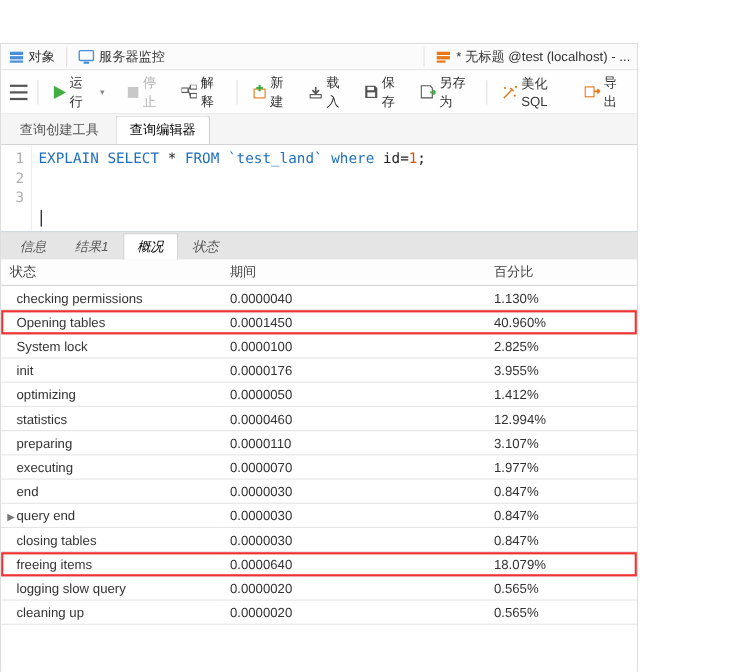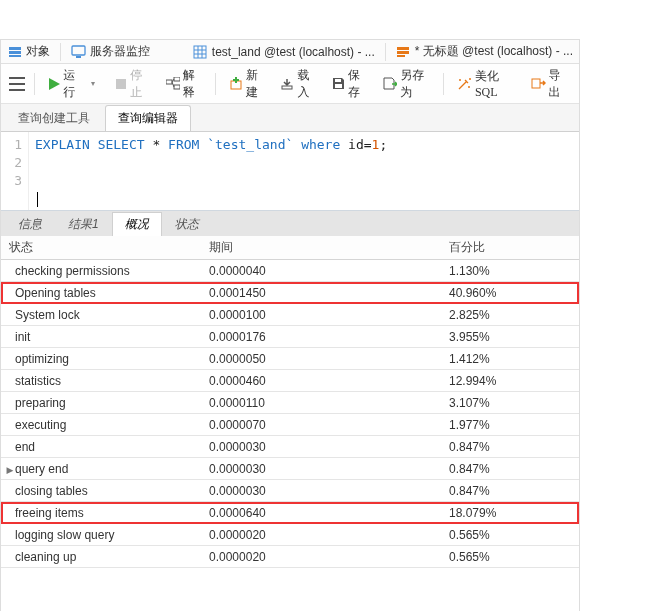--- a/index.html
+++ b/index.html
@@ -2,21 +2,21 @@
 <html><head>
 <meta charset="utf-8">
 <style>
   * { box-sizing: border-box; margin: 0; padding: 0; }
   body { font-family: "Microsoft YaHei", Tahoma, Arial, sans-serif; font-size: 12px; color: #333; background: #fff; width: 670px; }
   .top-strip { display: flex; align-items: center; height: 24px; background: #fbfbfb; border-bottom: 1px solid #e0e0e0; padding: 0 6px; gap: 10px;}
   .strip-item { display: flex; align-items: center; gap: 4px; color: #333; cursor: pointer;}
   .strip-sep { width:1px; height:18px; background:#e0e0e0;}
   .ico { width: 15px; height: 15px; display: inline-flex; align-items: center; justify-content: center; font-size: 12px;}
   .toolbar { display: flex; align-items: center; height: 40px; background:#fefefe; border-bottom: 1px solid #e3e3e3; padding: 0 6px; gap: 3px;}
-  .tb-btn { display:flex; align-items:center; gap:3px; padding: 4px 6px; border-radius: 2px; cursor:pointer;font-family:Liberation Serif, serif;}
+  .tb-btn { display:flex; align-items:center; gap:3px; padding: 4px 6px; border-radius: 2px; cursor:pointer;}
   .tb-sep {width:1px; height:22px; background:#e0e0e0; margin:0 4px;}
   .hamburger { width:22px; height:18px; display:flex; flex-direction:column; justify-content:space-between; padding:2px 2px; cursor:pointer;}
   .hamburger span {height:2px; background:#555; display:block;}
   .run { color: #2e7d32; font-weight:bold;}
   .stop { color:#b0b0b0;}
   .subtabs { display:flex; align-items:flex-end; height:28px; background:#f5f5f5; border-bottom:1px solid #d0d0d0; padding-left:4px;}
   .subtab { padding:4px 12px; border:1px solid transparent; border-bottom:none; color:#555; cursor:pointer; margin-right:2px;}
   .subtab.active { background:#fff; border-color:#d0d0d0; color:#000; border-top-left-radius:3px; border-top-right-radius:3px;}
   .editor { display:flex; background:#fff; height:78px; font-family: Consolas, monospace; font-size:13px;}
   .gutter { width:28px; background:#fff; border-right:1px solid #eee; text-align:right; padding:4px 6px 4px 0; color:#b0b0b0; line-height:18px;}
@@ -63,32 +63,20 @@
   <div class="strip-item">
     <span class="ico">
       <svg width="15" height="14">
             <rect x="1" y="1" width="13" height="9" rx="1" fill="none" stroke="#4a90d9" stroke-width="1.3"></rect>
             <rect x="5" y="11" width="5" height="2" fill="#4a90d9"></rect>
           </svg>
     </span>
     <span>服务器监控</span>
   </div>
   <div style="flex:1"></div>
-  <div class="strip-item">
-    <span class="ico">
-      <svg width="14" height="14">
-            <rect x="1" y="1" width="12" height="12" fill="none" stroke="#4a90d9"></rect>
-            <line x1="1" y1="5" x2="13" y2="5" stroke="#4a90d9"></line>
-            <line x1="1" y1="9" x2="13" y2="9" stroke="#4a90d9"></line>
-            <line x1="5" y1="1" x2="5" y2="13" stroke="#4a90d9"></line>
-            <line x1="9" y1="1" x2="9" y2="13" stroke="#4a90d9"></line>
-          </svg>
-    </span>
-    <span>test_land @test (localhost) - ...</span>
-  </div>
   <div class="strip-sep"></div>
   <div class="strip-item">
     <span class="ico">
       <svg width="14" height="14">
             <rect x="1" y="2" width="12" height="3" fill="#e77817"></rect>
             <rect x="1" y="6" width="12" height="3" fill="#e77817"></rect>
             <rect x="1" y="10" width="8" height="2" fill="#e77817"></rect>
           </svg>
     </span>
     <span>* 无标题 @test (localhost) - ...</span>

